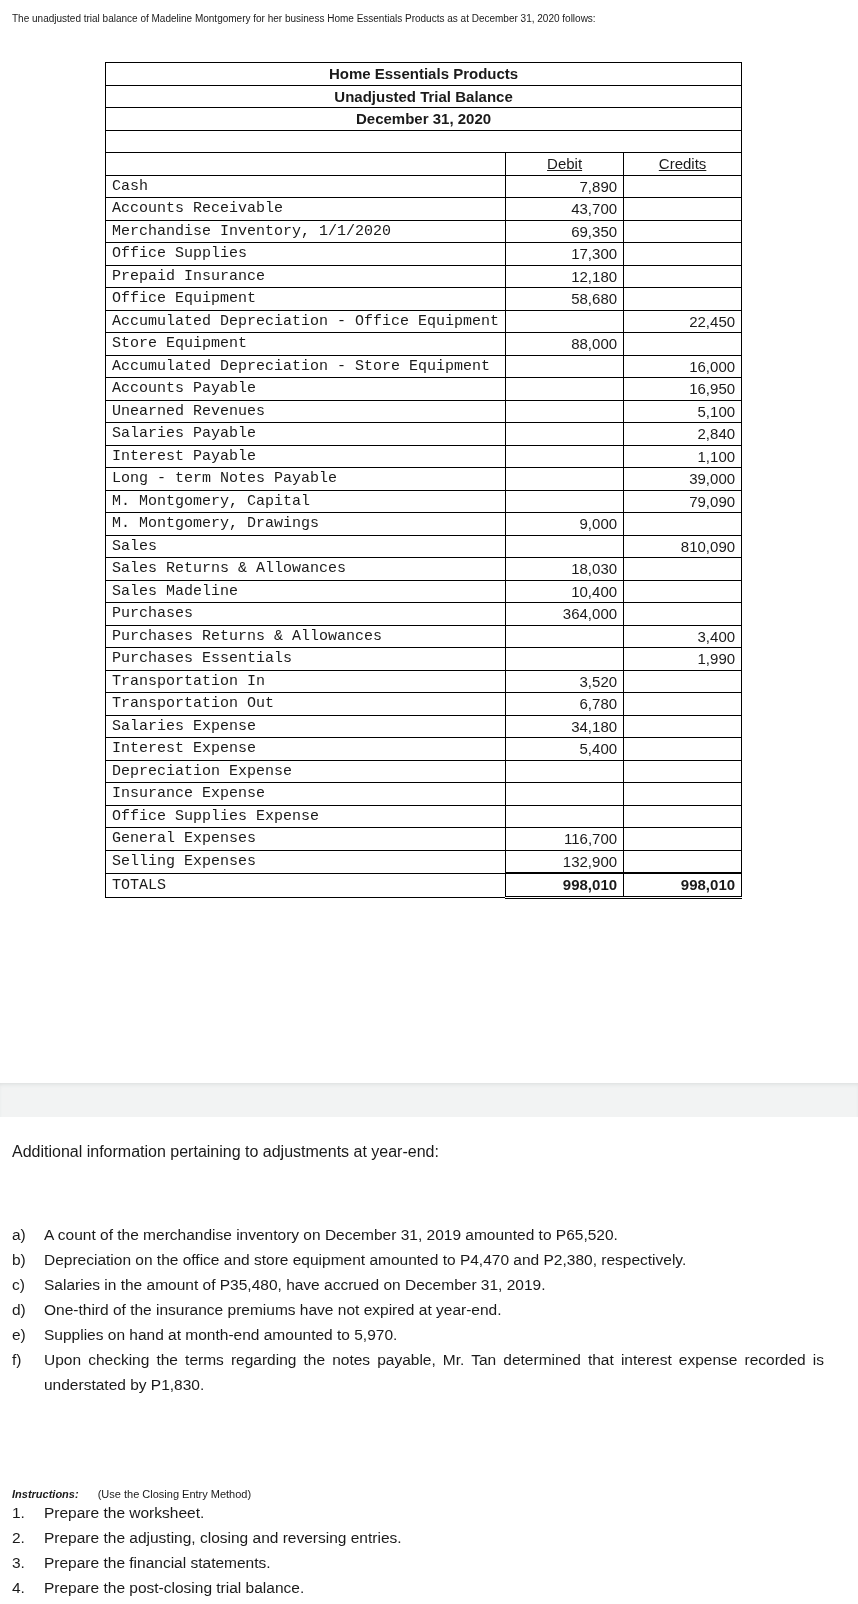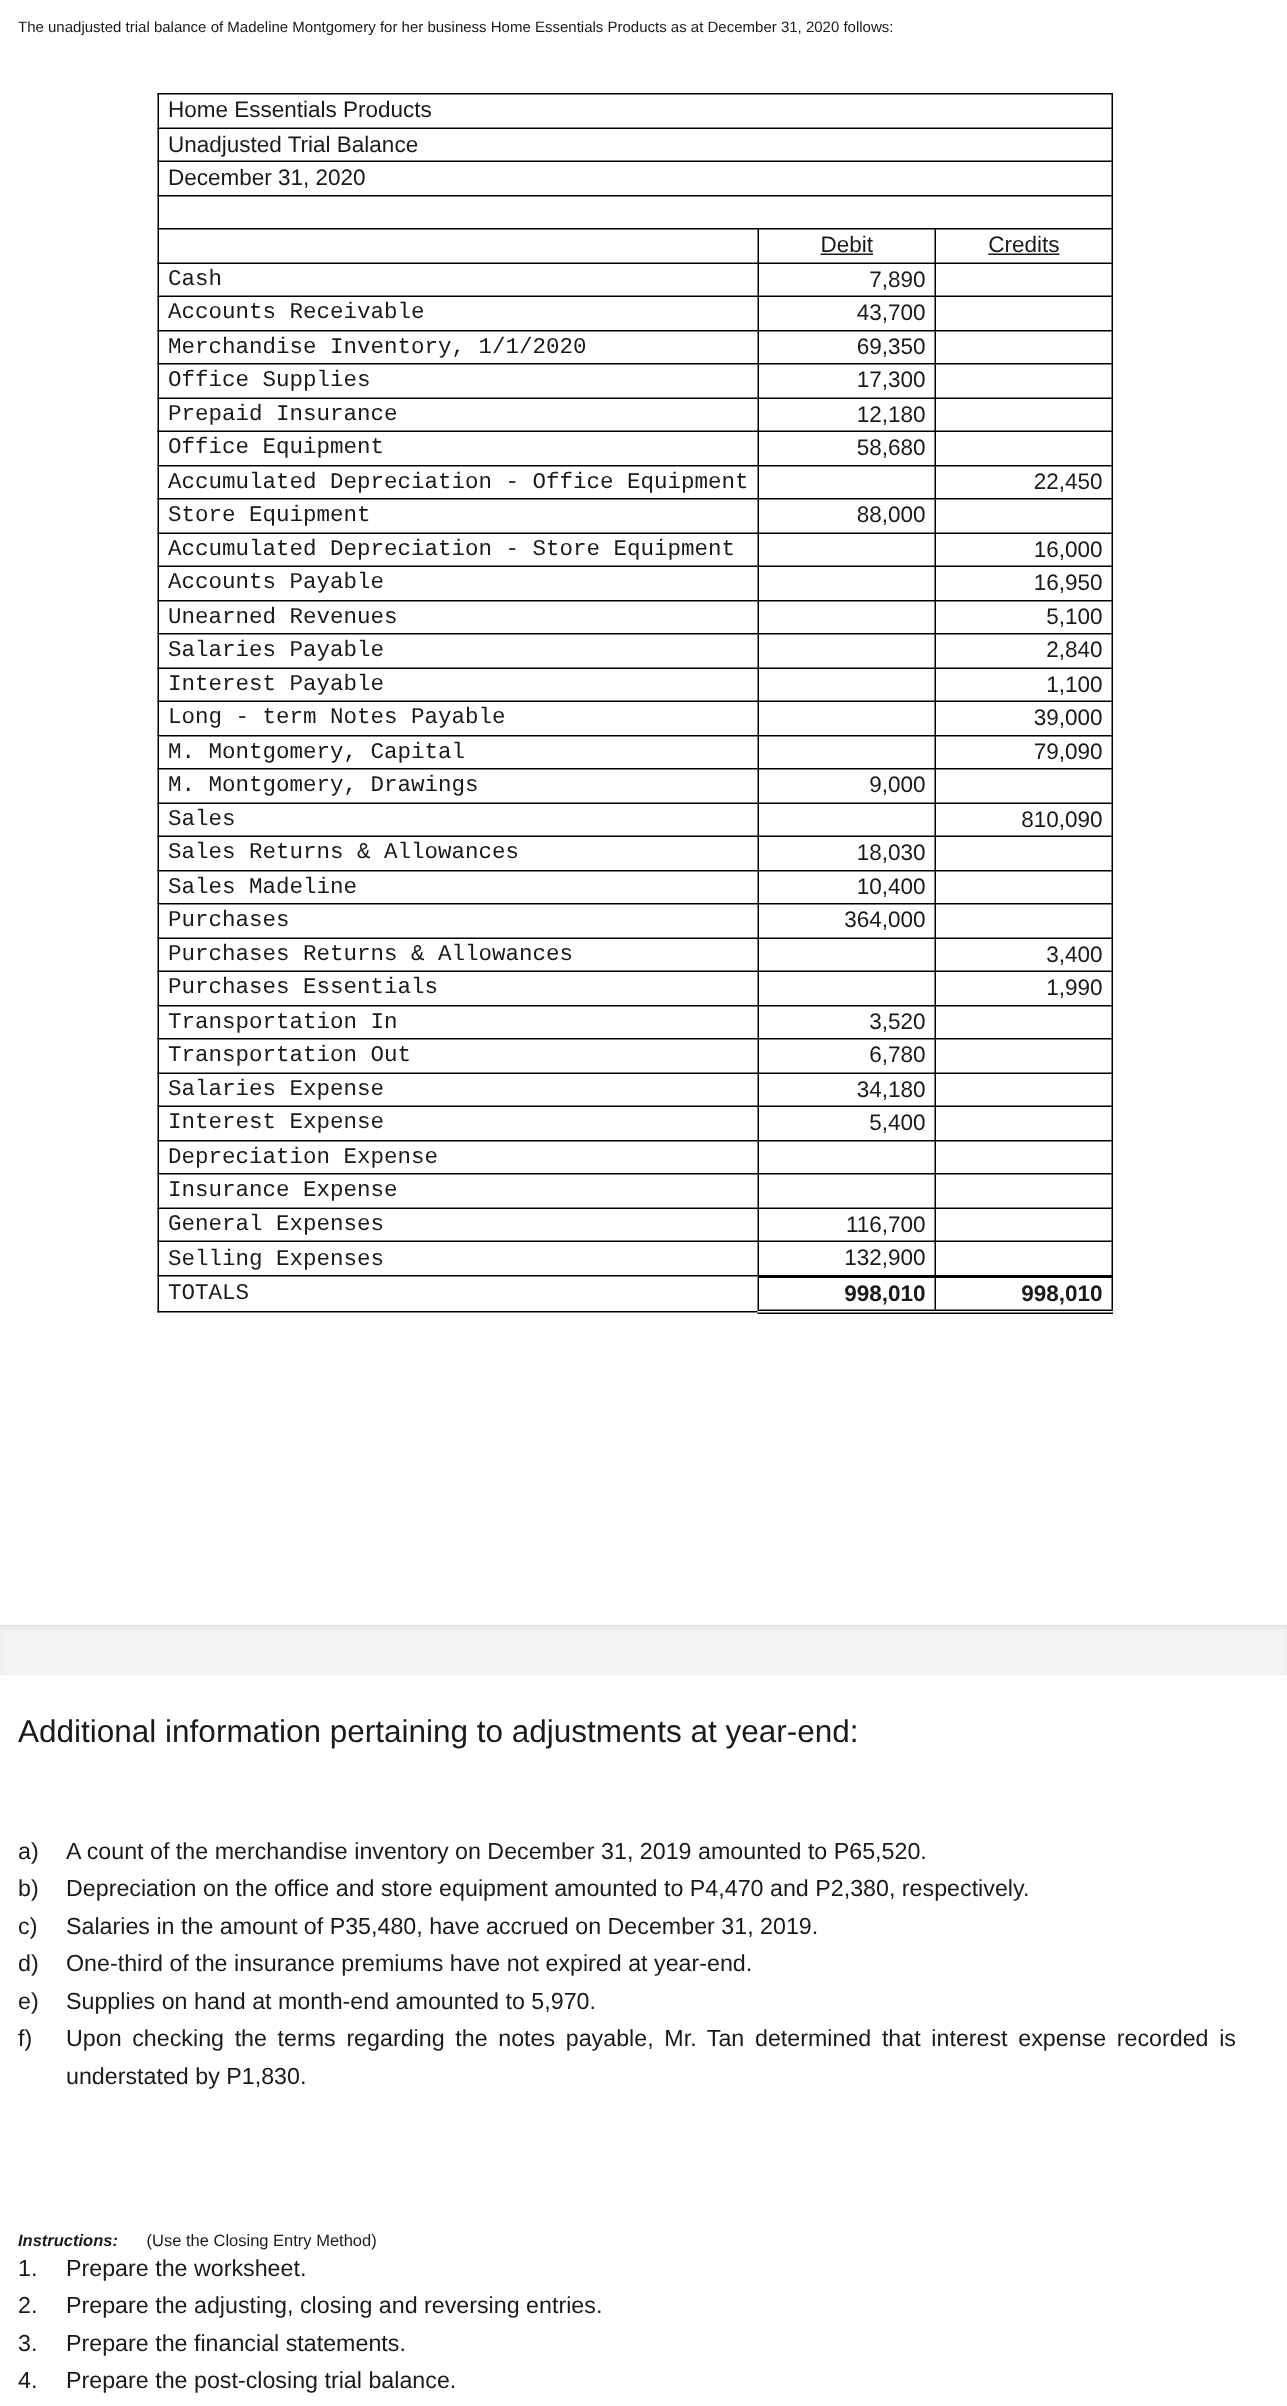--- a/index.html
+++ b/index.html
@@ -2,30 +2,30 @@
 <html><head>
 <meta charset="utf-8">
 <style>
   html, body { margin: 0; padding: 0; background: #ffffff; }
   body { width: 858px; height: 1604px; position: relative; overflow: hidden;
          font-family: "Liberation Sans", "DejaVu Sans", sans-serif; color: #1a1a1a; }
   .page-top { position: absolute; left: 0; top: 0; width: 858px; height: 1082px; background: #fff; }
   .intro { position: absolute; left: 12px; top: 6px; width: 820px; font-size: 10px; line-height: 25px; }
   table.tb { position: absolute; left: 105px; top: 62px; border-collapse: collapse; font-size: 15px; }
   table.tb td { border: 1px solid #000; height: 21.5px; padding: 0 6px; line-height: 21px; white-space: nowrap; }
-  table.tb td.title { text-align: left; font-weight: normal; border-left: 1.5px solid #000; border-right: 1.5px solid #000; }
+  table.tb td.title { text-align: center; font-weight: bold; border-left: 1.5px solid #000; border-right: 1.5px solid #000; }
   table.tb td.acct { width: 370px; text-align: left; font-family: Liberation Mono, monospace; }
   table.tb td.num { width: 105px; text-align: right; }
   table.tb td.hdr { text-align: center; text-decoration: underline; }
   table.tb tr.totals td.num { font-weight: bold; border-top: 2px solid #000; }
   table.tb tr.totals td.num { border-bottom: 3px double #000; }
   .page-gap { position: absolute; left: 0; top: 1083px; width: 858px; height: 34px; background: #f2f3f3;
               box-shadow: inset 0 3px 4px -2px #d9dcdc; }
   .page-bottom { position: absolute; left: 0; top: 1117px; width: 858px; height: 487px; background: #fff; }
-  .addl { position: absolute; left: 12px; top: 1143px; font-size: 21px; }
+  .addl { position: absolute; left: 12px; top: 1143px; font-size: 16px; }
   ol.adj { position: absolute; left: 12px; top: 1222px; width: 812px; margin: 0; padding: 0; list-style: none; font-size: 15.5px; }
   ol.adj li { display: flex; line-height: 25px; }
   ol.adj li .mk { width: 32px; flex: none; }
   ol.adj li .tx { flex: 1; text-align: justify; }
   .instr { position: absolute; left: 12px; top: 1488px; font-size: 11px; }
   .instr .lbl { font-weight: bold; font-style: italic; margin-right: 16px; }
   ol.steps { position: absolute; left: 12px; top: 1500px; margin: 0; padding: 0; list-style: none; font-size: 15.5px; }
   ol.steps li { display: flex; line-height: 25px; }
   ol.steps li .mk { width: 32px; flex: none; }
 </style>
@@ -191,20 +191,25 @@
         <td class="acct">Depreciation Expense</td>
         <td class="num"></td>
         <td class="num"></td>
       </tr>
       <tr>
         <td class="acct">Insurance Expense</td>
         <td class="num"></td>
         <td class="num"></td>
       </tr>
       <tr>
+        <td class="acct">Office Supplies Expense</td>
+        <td class="num"></td>
+        <td class="num"></td>
+      </tr>
+      <tr>
         <td class="acct">General Expenses</td>
         <td class="num">116,700</td>
         <td class="num"></td>
       </tr>
       <tr>
         <td class="acct">Selling Expenses</td>
         <td class="num">132,900</td>
         <td class="num"></td>
       </tr>
       <tr class="totals">

